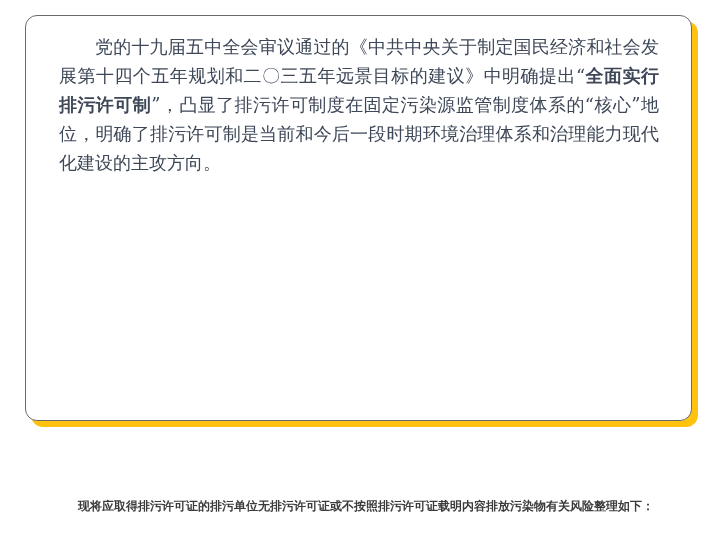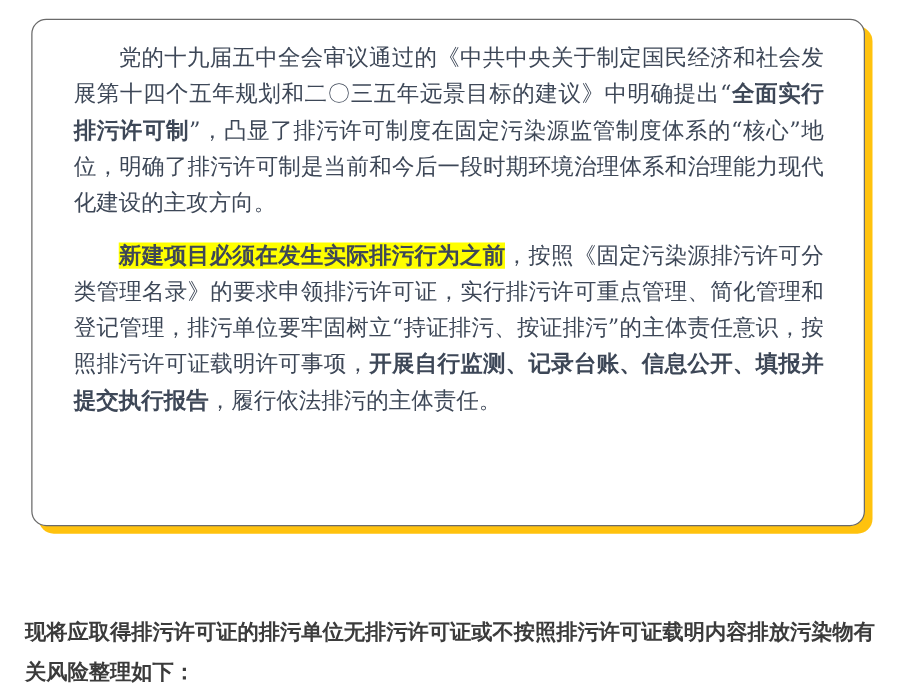--- a/index.html
+++ b/index.html
@@ -46,28 +46,27 @@
     background: #ffff00;
   }
   .footer-text {
     position: absolute;
     left: 20px;
     top: 490px;
     width: 692px;
     margin: 0;
     font-family: "DejaVu Sans", sans-serif;
     font-weight: bold;
-    font-size: 17px;
+    font-size: 12px;
     line-height: 32px;
     color: #3b3b3b;
-    text-align: left;
+    text-align: center;
   }
 </style>
 </head>
 <body>
 
 <div class="page">
   <div class="callout-card" id="callout-card">
       <p class="card-para"><span class="run-normal">党的十九届五中全会审议通过的《中共中央关于制定国民经济和社会发展第十四个五年规划和二〇三五年远景目标的建议》中明确提出“</span><span class="run-bold">全面实行排污许可制</span><span class="run-normal">”，凸显了排污许可制度在固定污染源监管制度体系的“核心”地位，明确了排污许可制是当前和今后一段时期环境治理体系和治理能力现代化建设的主攻方向。</span></p>
-      <p class="card-para"><span class="run-bold-highlight">新建项目必须在发生实际排污行为之前</span><span class="run-normal">，按照《固定污染源排污许可分类管理名录》的要求申领排污许可证，实行排污许可重点管理、简化管理和登记管理，排污单位要牢固树立“持证排污、按证排污”的主体责任意识，按照排污许可证载明许可事项，</span><span class="run-bold">开展自行监测、记录台账、信息公开、填报并提交执行报告</span><span class="run-normal">，履行依法排污的主体责任。</span></p>
     </div>
   <p class="footer-text">现将应取得排污许可证的排污单位无排污许可证或不按照排污许可证载明内容排放污染物有关风险整理如下：</p>
 </div>
 
 </body></html>

